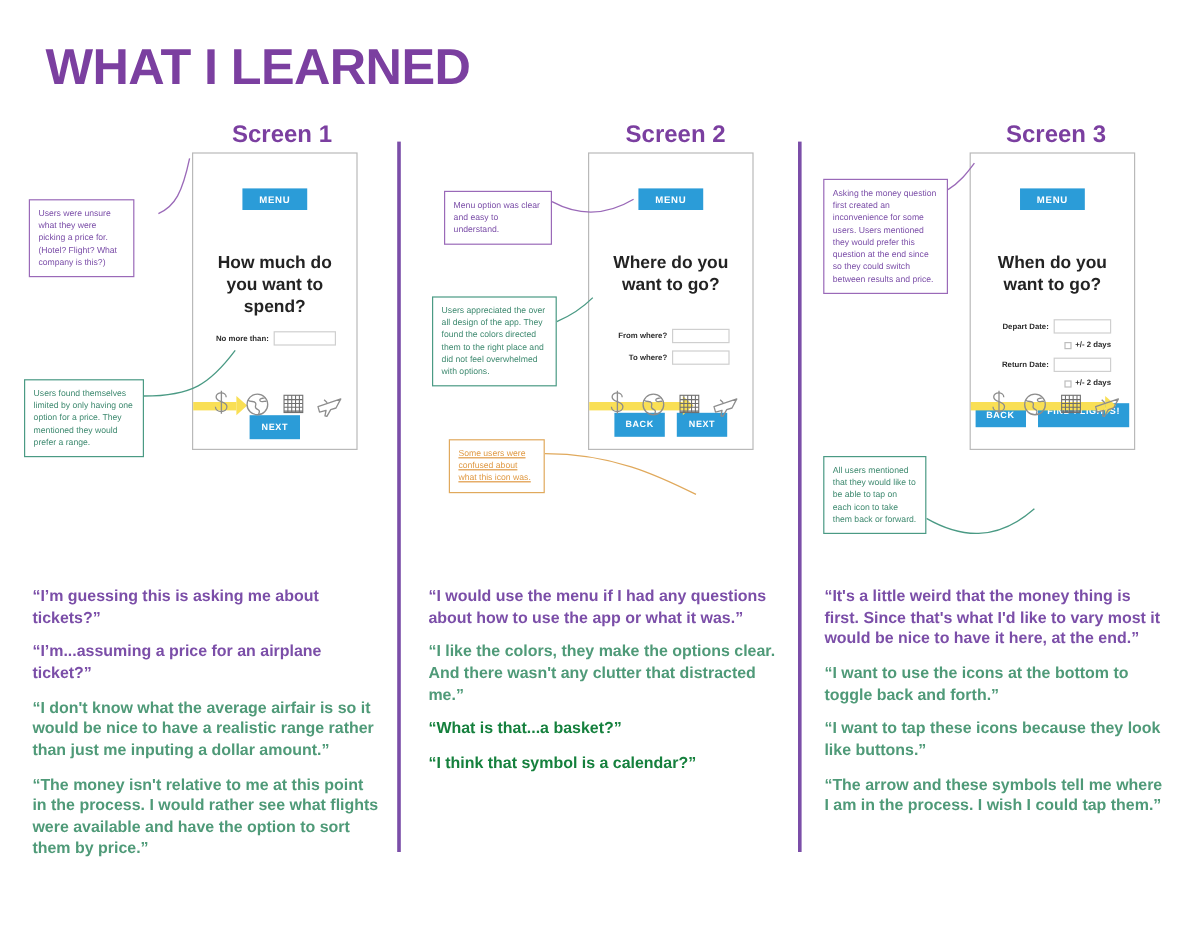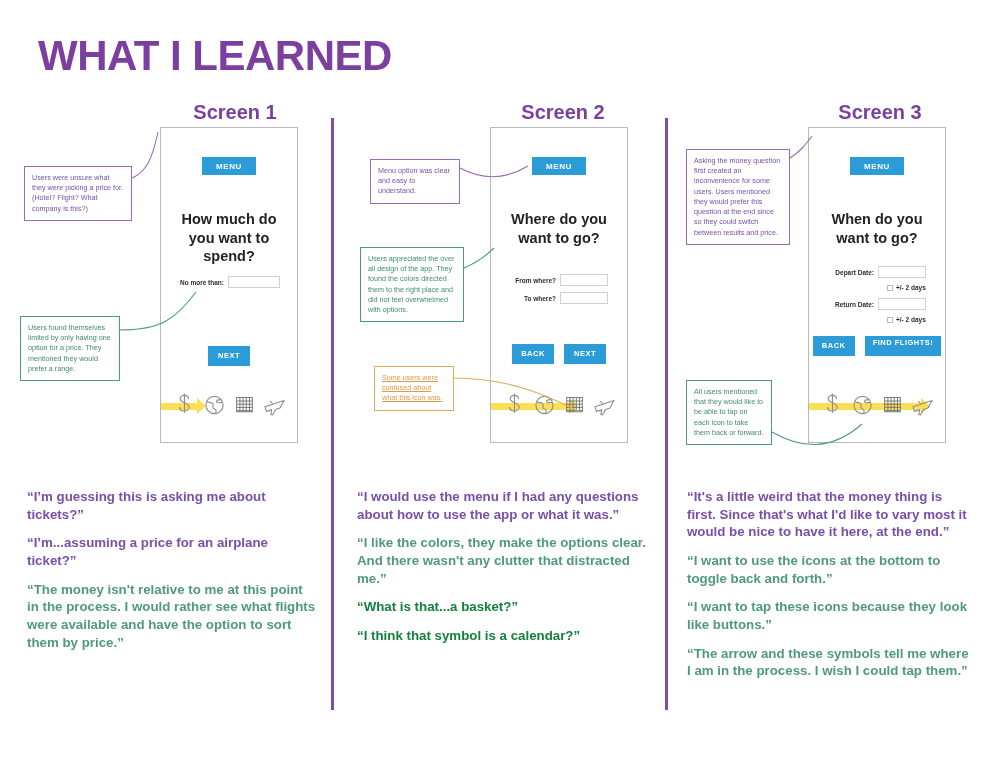--- a/index.html
+++ b/index.html
@@ -49,21 +49,21 @@
   #heading-2 { left: 478px; top: 101px; width: 170px; }
   #heading-3 { left: 795px; top: 101px; width: 170px; }
 
   
   .phone {
     position: absolute;
     background: #ffffff;
     border: 1.5px solid #b9b9b9;
     top: 127px;
     width: 138px;
-    height: 316px;
+    height: 248px;
   }
   #phone-1 { left: 160px; }
   #phone-2 { left: 490px; }
   #phone-3 { left: 808px; }
 
   .phone-menu {
     position: absolute;
     top: 29px;
     left: 50%;
     transform: translateX(-50%);
@@ -204,21 +204,21 @@
     font-size: 7.2px;
     line-height: 1.42;
     border: 1.2px solid;
     z-index: 5;
     margin-top: 16px;
   }
   .callout.purple { border-color: #9a69b8; color: #7b4ea8; }
   .callout.green  { border-color: #4a9a84; color: #3f8a70; }
   .callout.orange { border-color: #e0a95c; color: #e09a45; text-decoration: underline; }
 
-  #callout-p1 { left: 24px;  top: 150px; width: 108px; }
+  #callout-p1 { left: 24px;  top: 150px; width: 88px; }
   #callout-g1 { left: 20px;  top: 300px; width: 100px; }
   #callout-p2 { left: 370px; top: 143px; width: 90px;  }
   #callout-g2 { left: 360px; top: 231px; width: 104px; }
   #callout-o2 { left: 374px; top: 350px; width: 80px;  }
   #callout-p3 { left: 686px; top: 133px; width: 104px; }
   #callout-g3 { left: 686px; top: 364px; width: 86px;  }
 
   
   #connectors {
     position: absolute;
@@ -454,20 +454,21 @@
 <div class="callout purple" id="callout-p2">Menu option was clear and easy to understand.</div>
 <div class="callout green" id="callout-g2">Users appreciated the over all design of the app. They found the colors directed them to the right place and did not feel overwhelmed with options.</div>
 <div class="callout orange" id="callout-o2">Some users were confused about what this icon was.</div>
 
 <div class="callout purple" id="callout-p3">Asking the money question first created an inconvenience for some users. Users mentioned they would prefer this question at the end since so they could switch between results and price.</div>
 <div class="callout green" id="callout-g3">All users mentioned that they would like to be able to tap on each icon to take them back or forward.</div>
 
 <div class="quote-col" id="quotes-1">
   <div class="quote purple">“I’m guessing this is asking me about tickets?”</div>
   <div class="quote purple">“I’m...assuming a price for an airplane ticket?”</div>
+  <div class="quote green">“I don't know what the average airfair is so it would be nice to have a realistic range rather than just me inputing a dollar amount.”</div>
   <div class="quote green">“The money isn't relative to me at this point in the process. I would rather see what flights were available and have the option to sort them by price.”</div>
 </div>
 
 <div class="quote-col" id="quotes-2">
   <div class="quote purple">“I would use the menu if I had any questions about how to use the app or what it was.”</div>
   <div class="quote green">“I like the colors, they make the options clear. And there wasn't any clutter that distracted me.”</div>
   <div class="quote orange">“What is that...a basket?”</div>
   <div class="quote orange">“I think that symbol is a calendar?”</div>
 </div>
 

